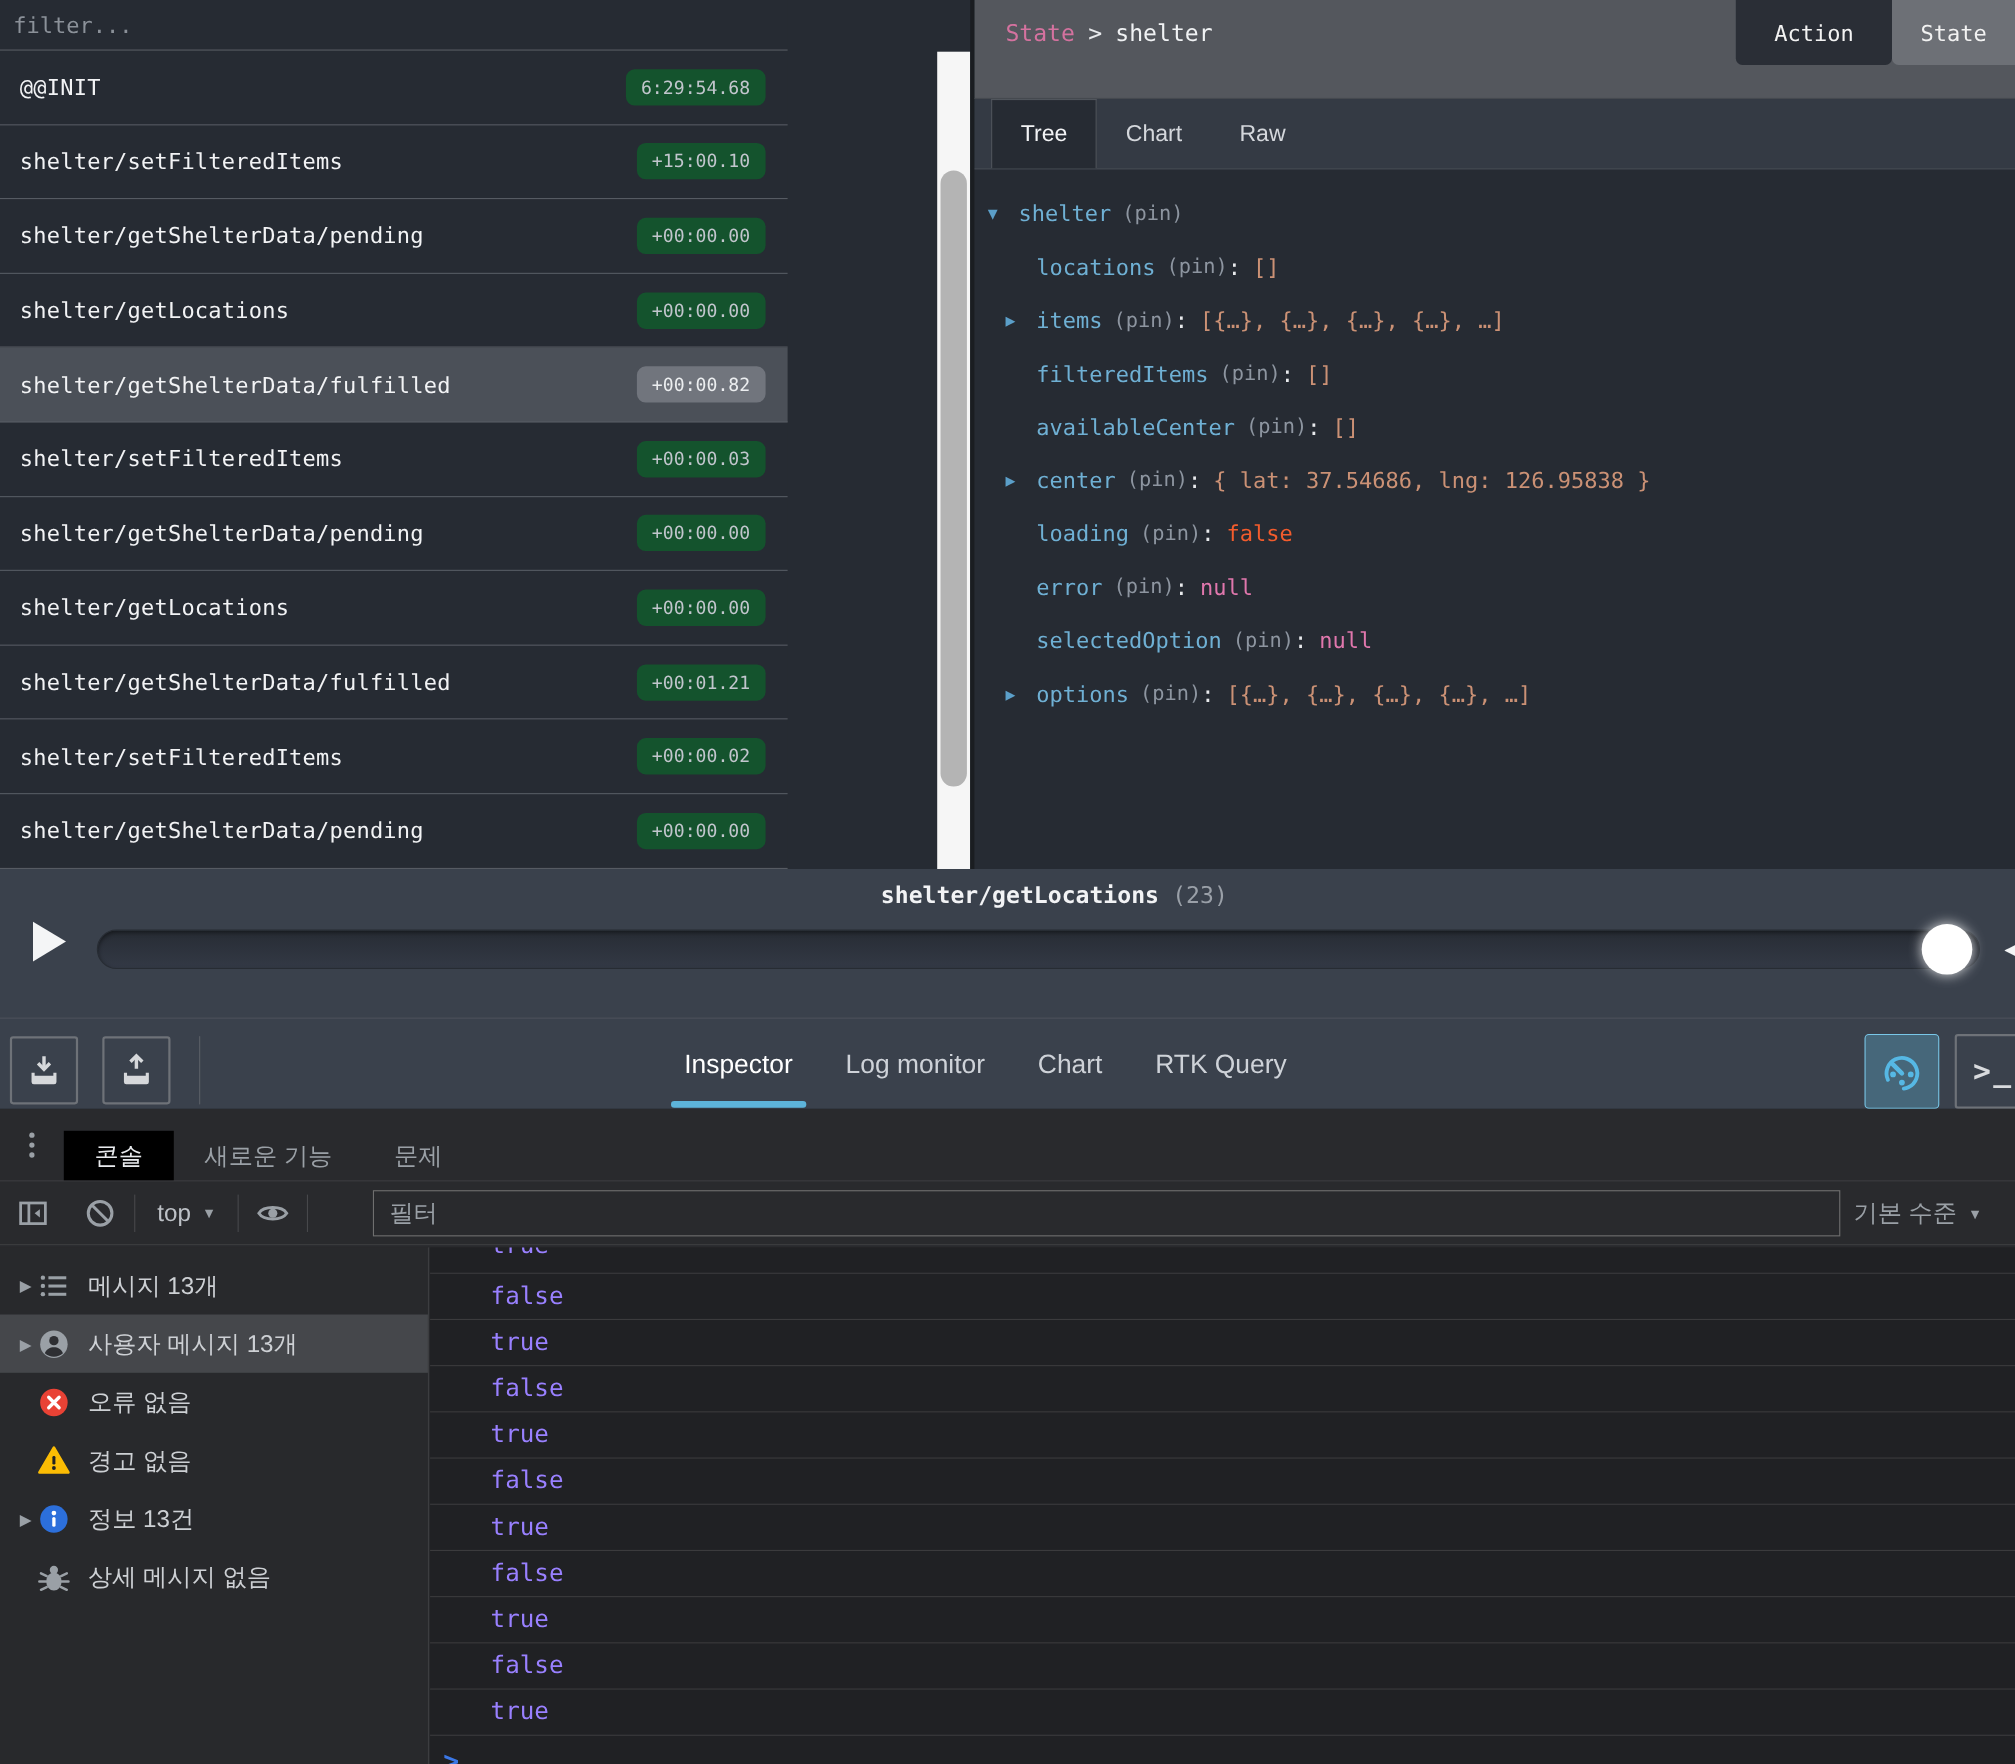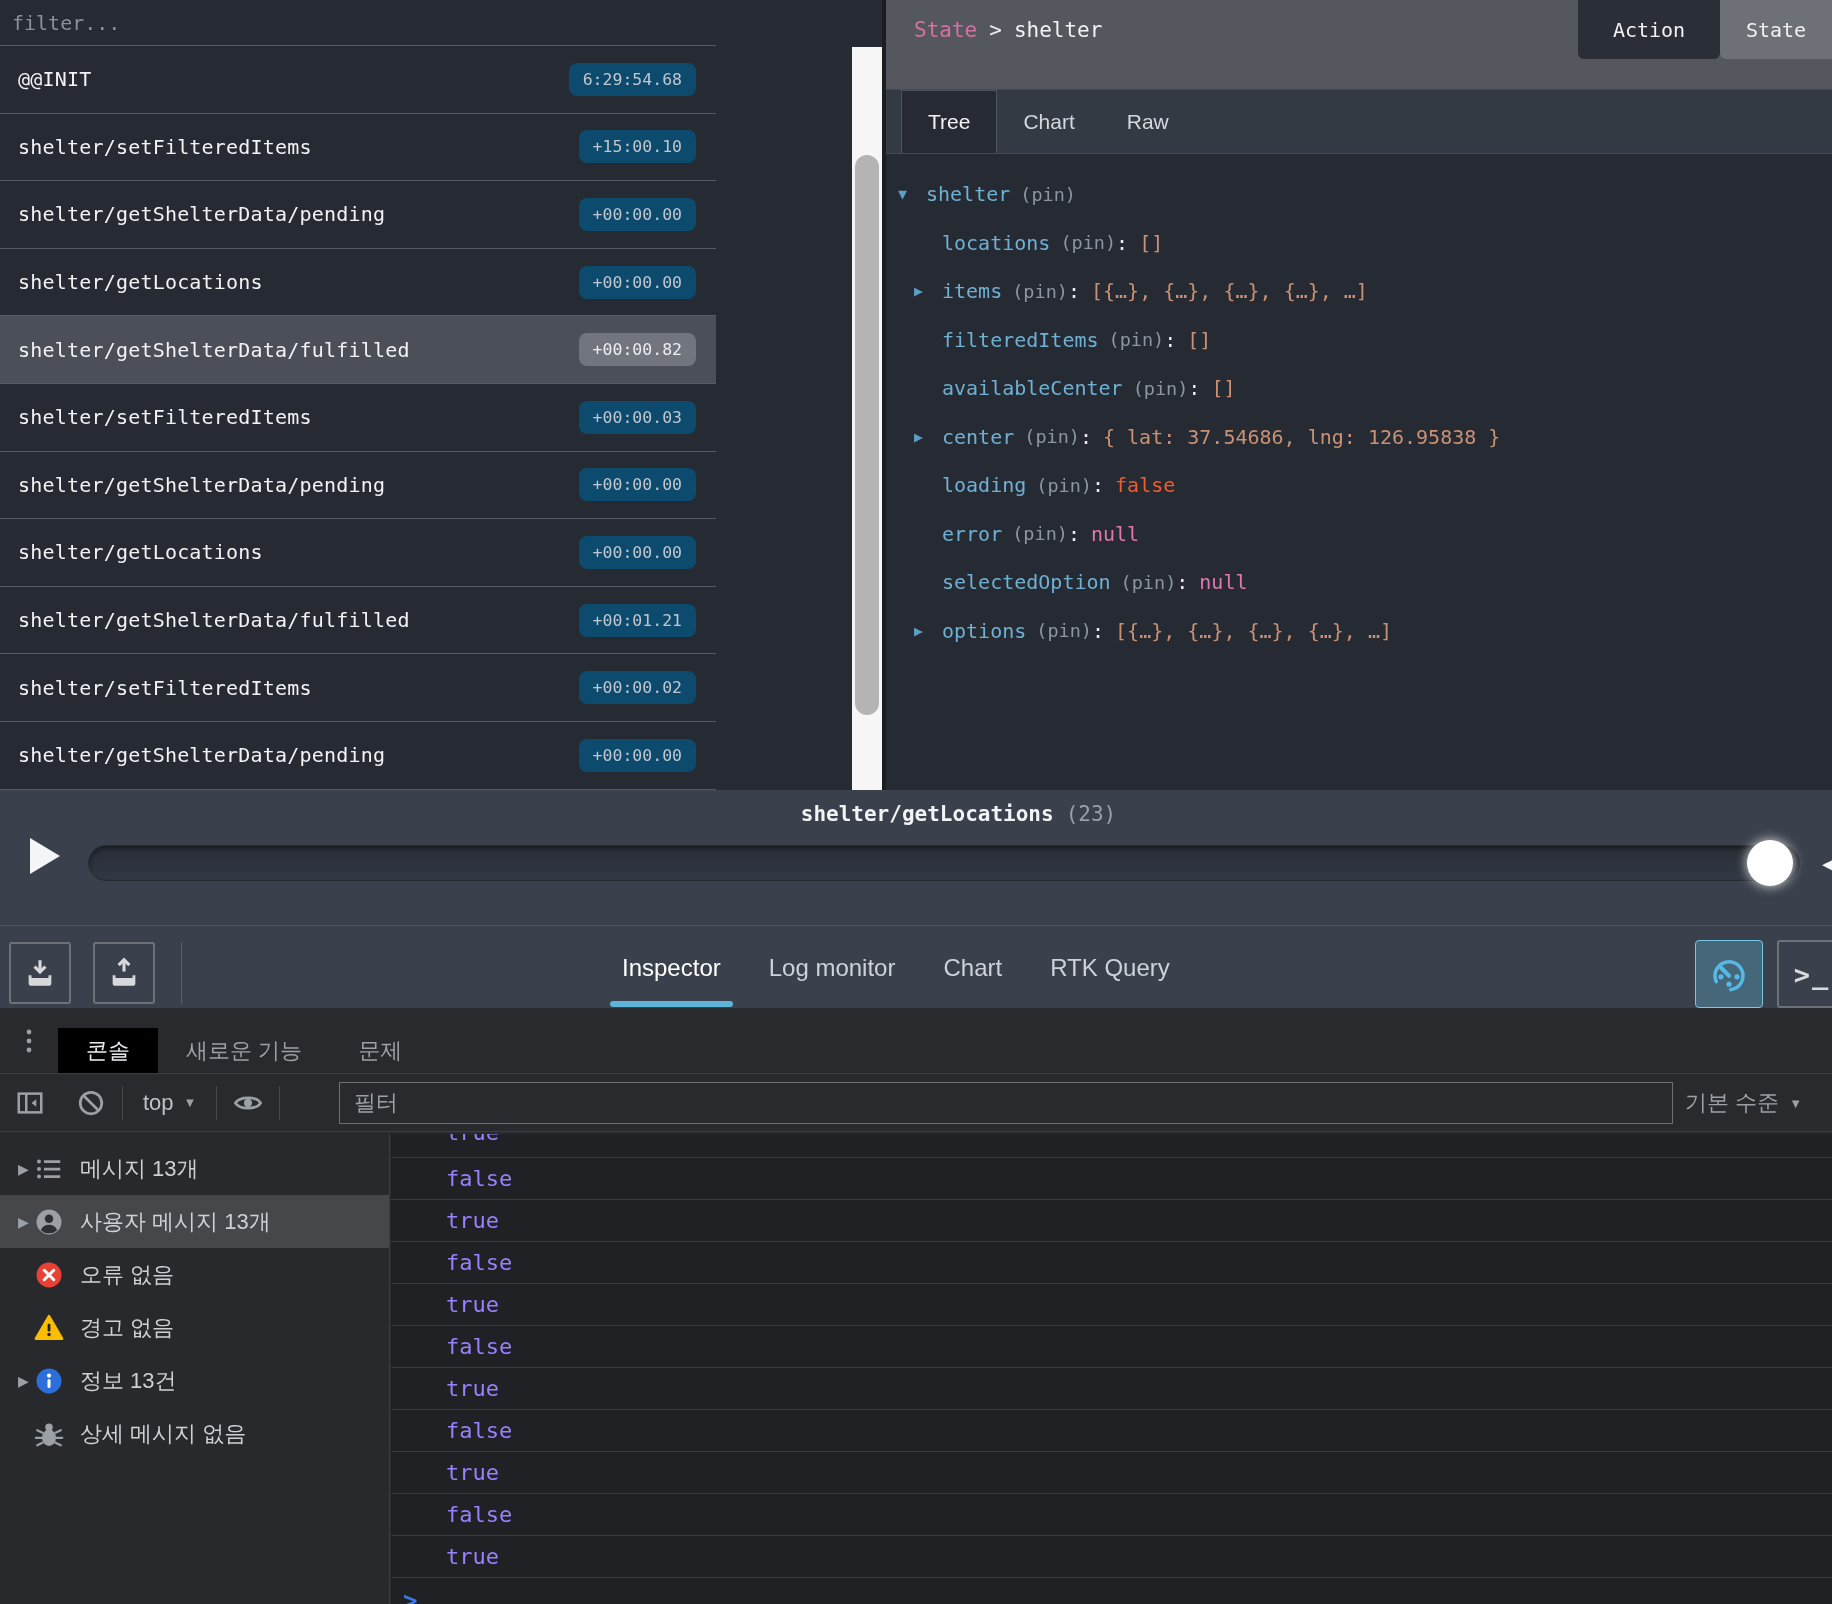--- a/index.html
+++ b/index.html
@@ -12,21 +12,21 @@
   
   .action-panel { position:absolute; left:0; top:0; width:716px; height:790px; background:#262b33; }
   .filter-row { height:46px; display:flex; align-items:center; border-bottom:1px solid #565b63; }
   .filter-input { width:100%; height:100%; background:transparent; border:none; outline:none;
                   color:#e8eaed; font:20px "DejaVu Sans Mono", monospace; padding:0 12px; }
   .filter-input::placeholder { color:#8b9199; }
   .action-row { height:67.6px; display:flex; align-items:center; justify-content:space-between;
                 border-bottom:1px solid #565b63; padding:0 20px 0 18px; cursor:pointer; }
   .action-row.selected { background:#4b5058; }
   .action-name { color:#f2f3f5; font-size:20px; letter-spacing:0.2px; }
-  .action-time { background:#0c4a6e; color:#c2c6cd; font-size:16.5px; padding:7px 14px;
+  .action-time { background:#14532d; color:#c2c6cd; font-size:16.5px; padding:7px 14px;
                  border-radius:8px; white-space:nowrap; }
   .action-row.selected .action-time { background:#71757d; color:#eceef0; }
 
   
   .v-scrollbar { position:absolute; left:852px; top:47px; width:30px; height:743px; background:#f6f6f6; }
   .v-scrollbar .thumb { position:absolute; left:3px; width:24px; top:108px; height:560px;
                         background:#b4b4b4; border-radius:12px; }
   .panel-gap { position:absolute; left:882px; top:0; width:4px; height:790px; background:#1a1d21; }
 
   

